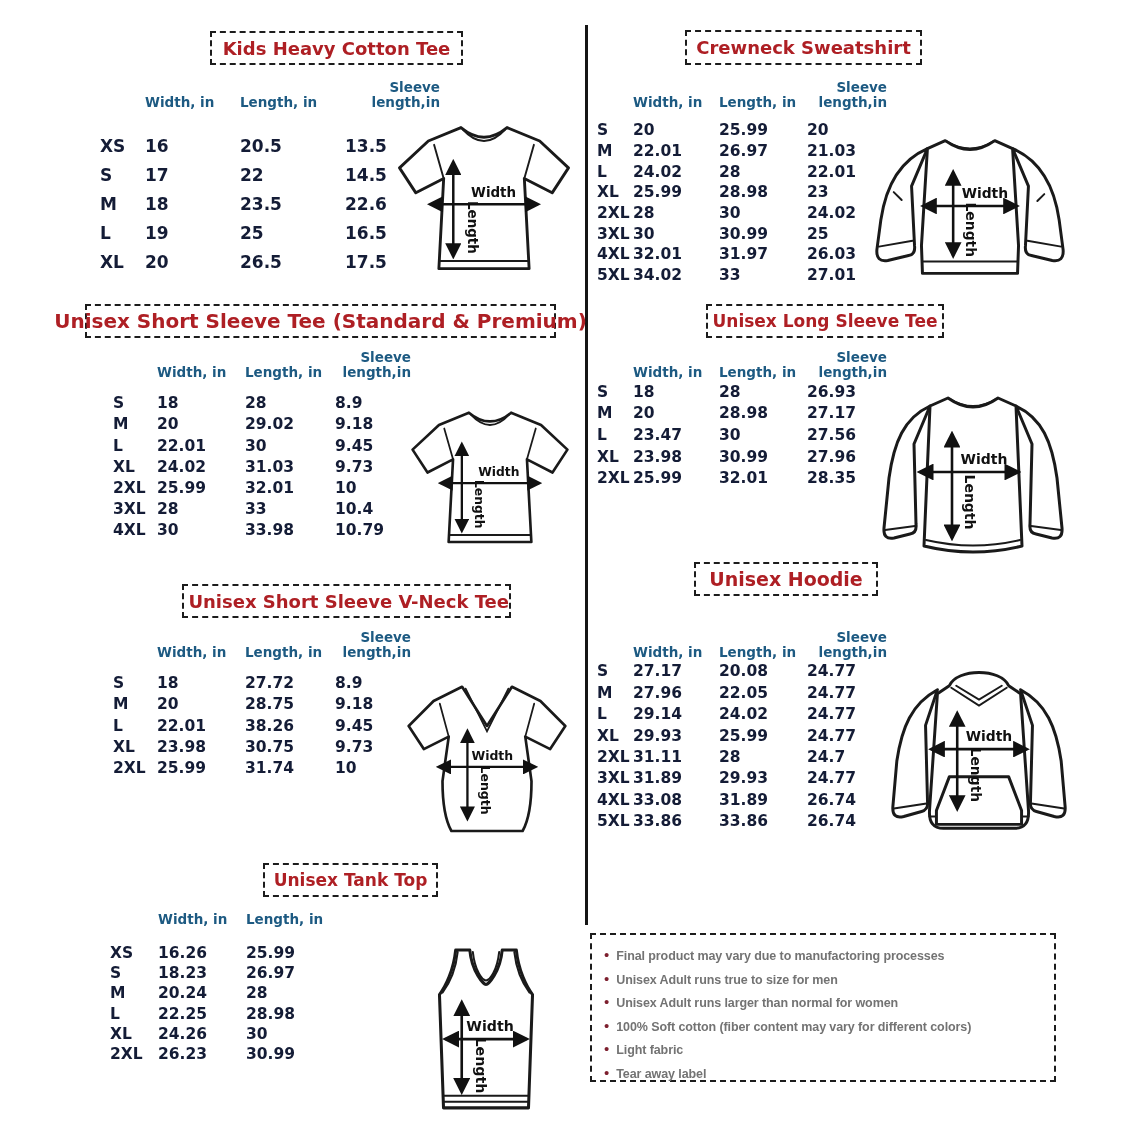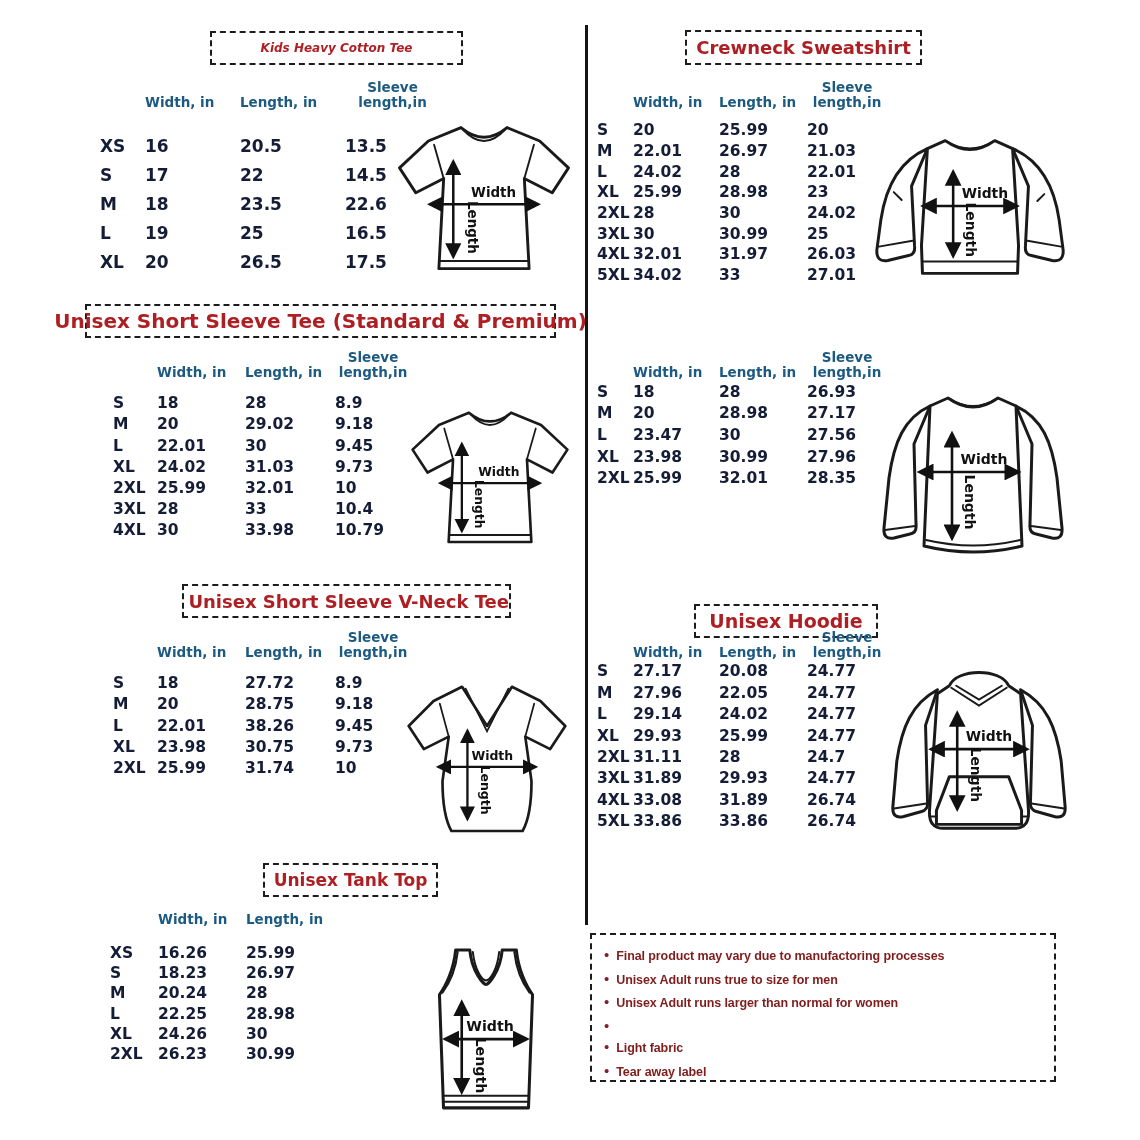--- a/index.html
+++ b/index.html
@@ -13,21 +13,21 @@
     position:absolute; border:2px dashed #1c1c1c; background:#fff;
     display:flex; align-items:center; justify-content:center;
     color:#ae1f24; font-weight:bold; white-space:nowrap;
   }
 
   .tbl { position:absolute; }
   .trow { display:grid; align-items:baseline; }
   .cell { font-weight:bold; color:#141c36; text-align:left; }
   .thead { align-items:end; }
   .thead .cell { color:#1d5a82; font-size:13.5px; line-height:1.12; }
-  .thead .cell:nth-child(4) { text-align:center; }
+  .thead .cell:nth-child(4) { text-align:right; }
   .size-cell { font-size:15.5px; }
   .val-cell  { font-size:15.5px; }
 
   
   .g-kids  .trow { grid-template-columns: 45px 95px 105px 95px; height:29px; }
   .g-kids  .size-cell, .g-kids .val-cell { font-size:17px; }
   .g-kids  .thead { height:auto; margin-bottom:26px; }
   .g-left  .trow { grid-template-columns: 44px 88px 90px 76px; height:21.2px; }
   .g-left  .thead { height:auto; margin-bottom:14px; }
   .g-right .trow { grid-template-columns: 36px 86px 88px 80px; height:20.7px; }
@@ -42,24 +42,24 @@
   .g2 { fill:none; stroke:#1a1a1a; stroke-width:2; stroke-linecap:round; }
   .ar { stroke:#111; stroke-width:2.6; fill:none; }
   .lab { font-family:"DejaVu Sans",sans-serif; font-weight:bold; font-size:14px; fill:#111; }
 
   .notes {
     position:absolute; border:2px dashed #1c1c1c; background:#fff;
     padding:9px 12px; font-family:"Liberation Sans", sans-serif;
   }
   .note { display:flex; align-items:baseline; line-height:21.5px; white-space:nowrap; }
   .note .dot { color:#7d1f2e; margin-right:7px; font-size:15px; }
-  .note .ntxt { color:#7f1d1d; font-weight:bold; font-size:12.5px; letter-spacing:-0.1px; }
+  .note .ntxt { color:#737373; font-weight:bold; font-size:12.5px; letter-spacing:-0.1px; }
 
   
-  .t-kids{font-size:12px;font-style:italic;} .t-crew{font-size:18px;} .t-std{font-size:20px;}
+  .t-kids{font-size:18px;} .t-crew{font-size:18px;} .t-std{font-size:20px;}
   .t-long{font-size:17px;} .t-vneck{font-size:18px;} .t-hood{font-size:19px;} .t-tank{font-size:17px;}
 </style>
 </head>
 <body>
 
 <div id="canvas">
 
   <div class="divider" style="left:585px; top:25px; width:3px; height:900px;"></div>
 
   <div class="title-box t-kids" style="left:210px; top:31px; width:253px; height:34px;">
@@ -269,20 +269,23 @@
       <line class="g2" x1="58" y1="69" x2="48" y2="34"></line>
       <line class="g2" x1="142" y1="69" x2="152" y2="34"></line>
       <line class="g2" x1="54" y1="155" x2="146" y2="155"></line>
     </g>
     <line class="ar" x1="68" y1="52" x2="68" y2="150" marker-start="url(#a3)" marker-end="url(#a3)"></line>
     <line class="ar" x1="44" y1="96" x2="156" y2="96" marker-start="url(#a3)" marker-end="url(#a3)"></line>
     <text class="lab" x="110" y="88" text-anchor="middle">Width</text>
     <text class="lab" text-anchor="middle" transform="translate(83,120) rotate(90)">Length</text>
   </svg>
 
+  <div class="title-box t-long" style="left:706px; top:304px; width:238px; height:34px;">
+    <span>Unisex Long Sleeve Tee</span>
+  </div>
   <div class="tbl g-right g-long" style="left:597px; top:350px;">
       <div class="trow thead">
         <span class="cell size-cell"></span>
         <span class="cell head-cell">Width, in</span>
         <span class="cell head-cell">Length, in</span>
         <span class="cell head-cell">Sleeve length,in</span>
       </div>
       <div class="trow">
         <span class="cell size-cell">S</span>
         <span class="cell val-cell">18</span>
@@ -387,21 +390,21 @@
       <path class="g2" d="M76,16 L100,64 L124,16"></path>
       <line class="g2" x1="57" y1="70" x2="47" y2="33"></line>
       <line class="g2" x1="143" y1="70" x2="153" y2="33"></line>
     </g>
     <line class="ar" x1="78" y1="64" x2="78" y2="162" marker-start="url(#a5)" marker-end="url(#a5)"></line>
     <line class="ar" x1="46" y1="104" x2="154" y2="104" marker-start="url(#a5)" marker-end="url(#a5)"></line>
     <text class="lab" x="106" y="96" text-anchor="middle">Width</text>
     <text class="lab" text-anchor="middle" transform="translate(93,130) rotate(90)">Length</text>
   </svg>
 
-  <div class="title-box t-hood" style="left:694px; top:604px; width:184px; height:34px;">
+  <div class="title-box t-hood" style="left:694px; top:562px; width:184px; height:34px;">
     <span>Unisex Hoodie</span>
   </div>
   <div class="tbl g-right g-hood" style="left:597px; top:630px;">
       <div class="trow thead">
         <span class="cell size-cell"></span>
         <span class="cell head-cell">Width, in</span>
         <span class="cell head-cell">Length, in</span>
         <span class="cell head-cell">Sleeve length,in</span>
       </div>
       <div class="trow">
@@ -544,20 +547,21 @@
       <div class="note">
         <span class="dot">•</span>
         <span class="ntxt">Unisex Adult runs true to size for men</span>
       </div>
       <div class="note">
         <span class="dot">•</span>
         <span class="ntxt">Unisex Adult runs larger than normal for women</span>
       </div>
       <div class="note">
         <span class="dot">•</span>
+        <span class="ntxt">100% Soft cotton (fiber content may vary for different colors)</span>
       </div>
       <div class="note">
         <span class="dot">•</span>
         <span class="ntxt">Light fabric</span>
       </div>
       <div class="note">
         <span class="dot">•</span>
         <span class="ntxt">Tear away label</span>
       </div>
     </div>

